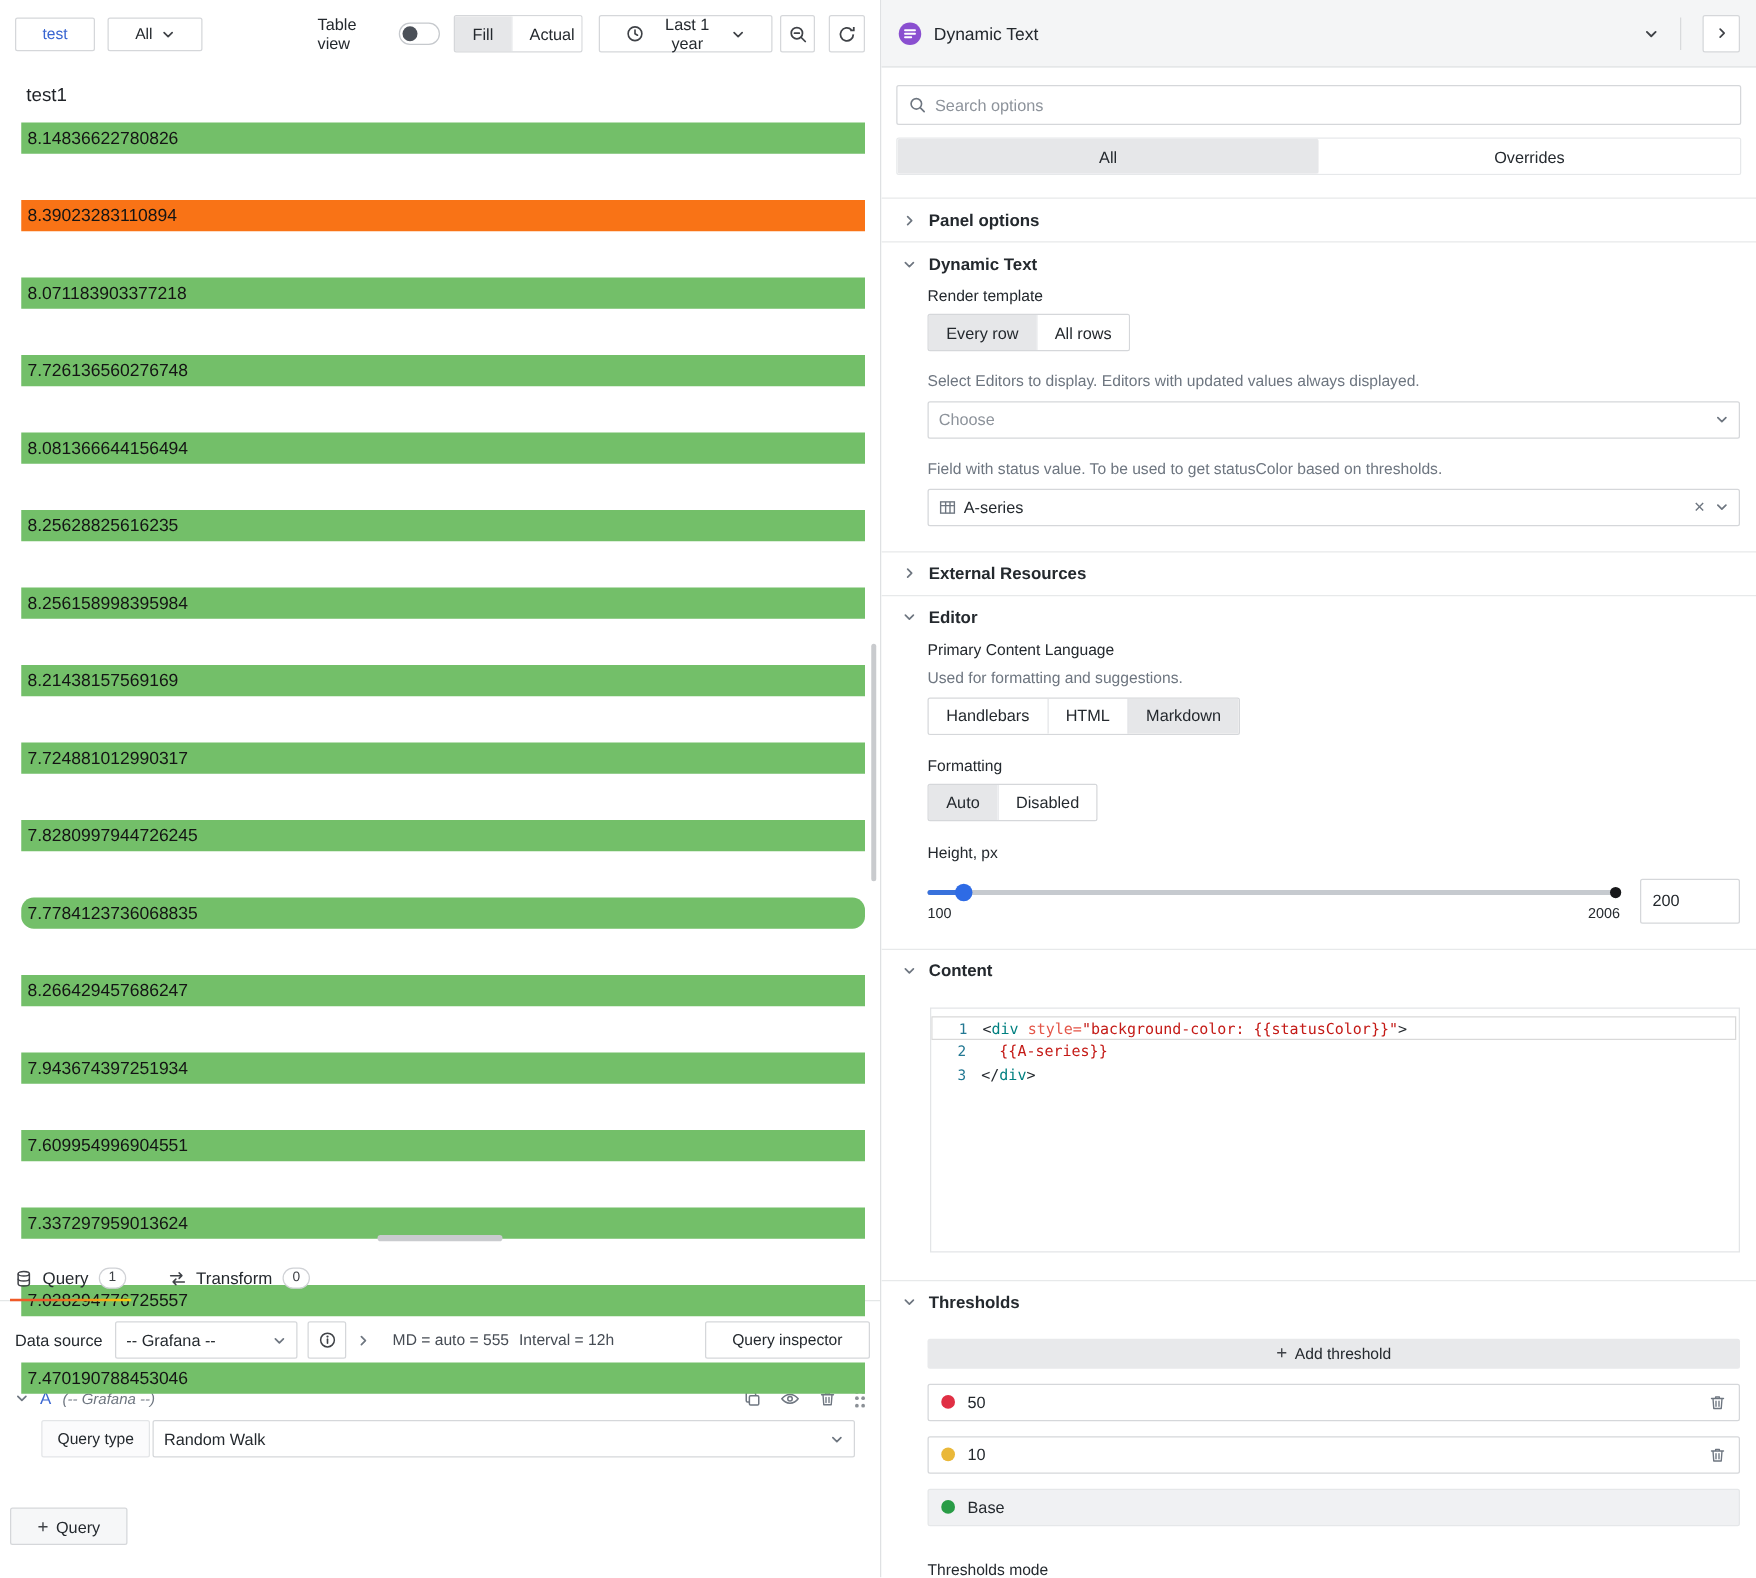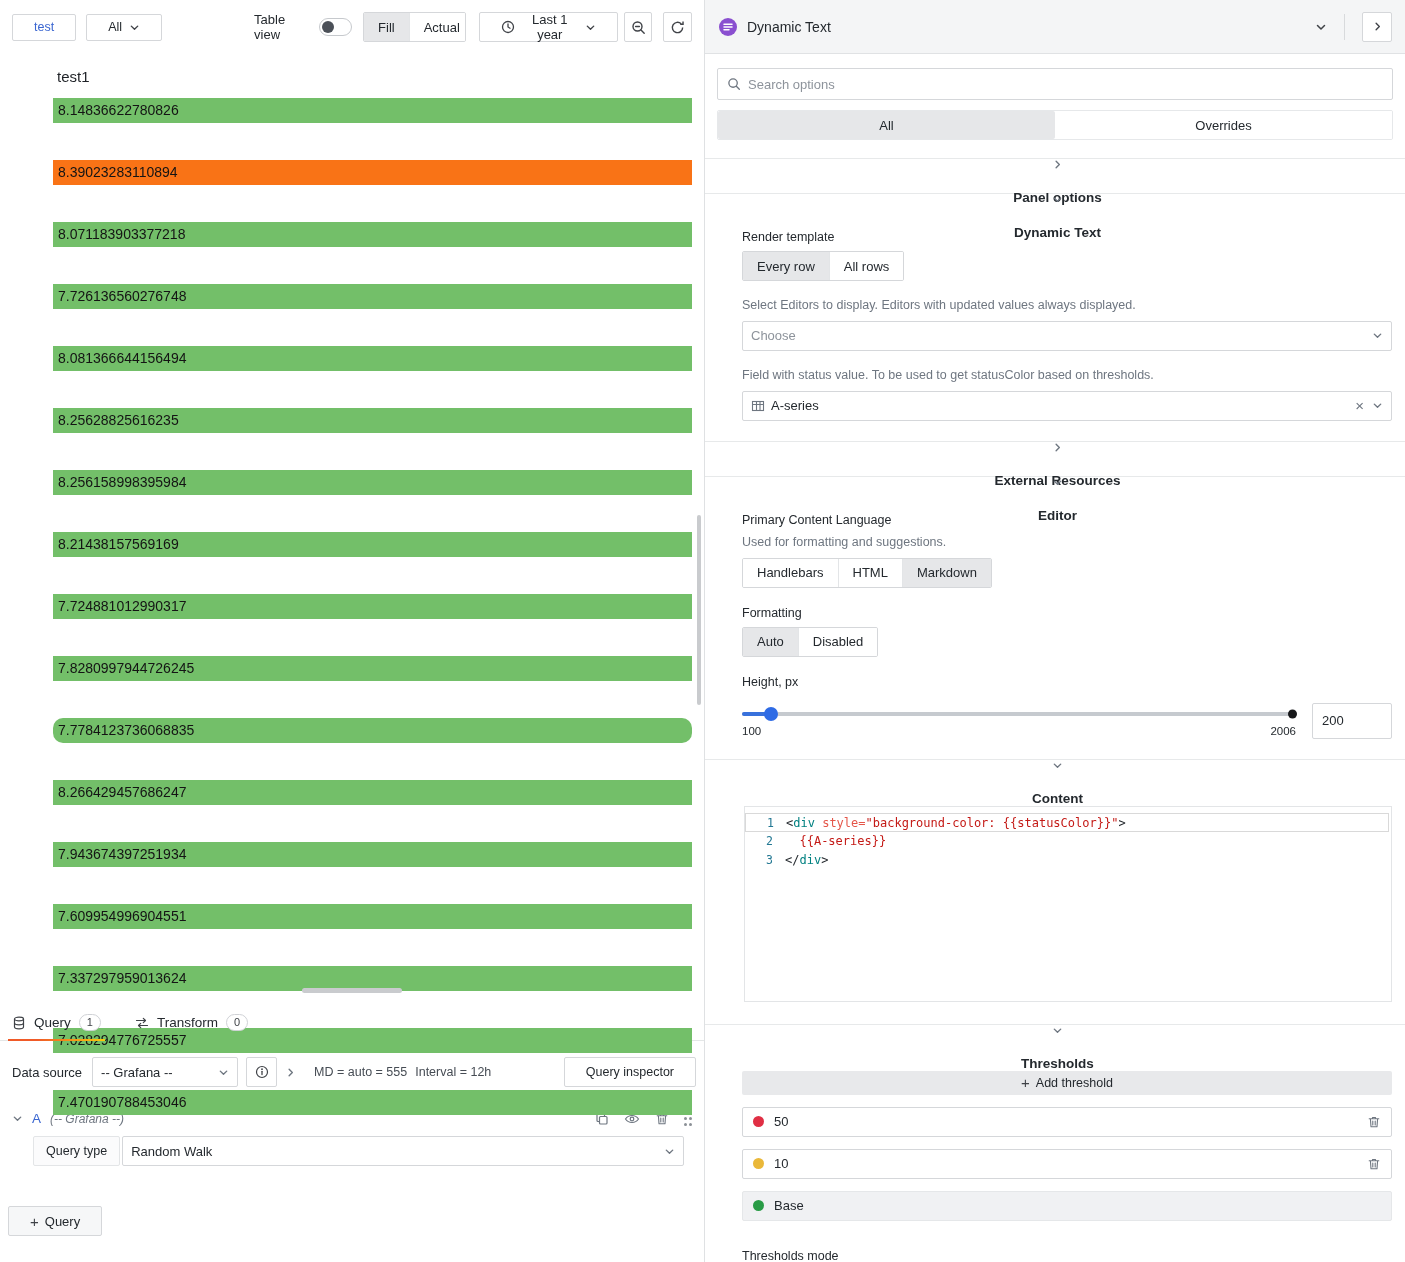--- a/index.html
+++ b/index.html
@@ -20,21 +20,21 @@
   .radio-group{display:inline-flex;border:1px solid #d5d7da;border-radius:2px;height:30px;overflow:hidden;background:#fff;}
   .radio-opt{display:flex;align-items:center;padding:0 14px;font-size:13px;background:#fff;white-space:nowrap;cursor:pointer;}
   .radio-opt + .radio-opt{border-left:1px solid #e3e5e7;}
   .radio-opt.selected{background:#e6e7e9;font-weight:500;}
   .display-group{margin-left:11px;}
   .time-btn{margin-left:13px;font-weight:500;font-size:13px;}
   .icon-btn{width:31px;justify-content:center;padding:0;}
   .zoom-btn{margin-left:6px;}
   .refresh-btn{margin-left:11px;}
 
-  .preview{height:951px;flex:0 0 951px;position:relative;padding-top:14px;padding-left:36px;}
+  .preview{height:951px;flex:0 0 951px;position:relative;padding-top:14px;}
   .panel-title{font-size:15px;font-weight:500;color:#1f2227;padding-left:21px;margin-bottom:13px;}
   .bars{padding:0 12px 0 17px;}
   .bar-row{margin-bottom:28px;height:34px;}
   .bar{height:25px;line-height:25px;padding-left:5px;font-size:14px;color:#141414;background:#73bf69;}
   .hscroll{position:absolute;left:50%;transform:translateX(-50%);bottom:12px;width:100px;height:5px;border-radius:3px;background:#c9cbce;cursor:pointer;}
   .vscroll{position:absolute;right:3px;top:461px;height:190px;width:4px;border-radius:2px;background:#c9cbce;cursor:pointer;}
 
   .query-section{flex:1;}
   .q-tabs{display:flex;align-items:center;height:36px;border-bottom:1px solid #e4e7e7;padding:0 8px;gap:26px;}
   .q-tab{display:flex;gap:8px;align-items:center;height:100%;position:relative;font-size:13.5px;padding:0 4px;cursor:pointer;}
@@ -69,21 +69,21 @@
   .rp-collapse{width:30px;height:30px;border:1px solid #d5d7da;background:#fff;border-radius:2px;display:flex;align-items:center;justify-content:center;cursor:pointer;}
   .rp-body{flex:1;overflow:hidden;}
   .search{margin:14px 12px 0;height:32px;border:1px solid #d5d7da;border-radius:2px;display:flex;align-items:center;padding:0 9px;gap:7px;background:#fff;}
   .search input{border:none;outline:none;flex:1;font-size:13px;font-family:inherit;color:#1d4ed8;background:transparent;}
   ::placeholder{color:#8d939b;}
   .opt-tabs{display:flex;margin:10px 12px 0;border:1px solid #e6e8ea;border-radius:2px;height:30px;overflow:hidden;}
   .opt-tab{flex:1;display:flex;align-items:center;justify-content:center;font-size:13px;background:#fff;cursor:pointer;}
   .opt-tab.active{background:#e6e7e9;font-weight:500;border-radius:2px;}
   .sections{margin-top:18px;}
   .sec-divider{height:1px;background:#e7e9ea;}
-  .sec-header{display:flex;align-items:center;gap:20px;height:34px;padding:0 12px 0 17px;font-size:13.5px;font-weight:600;cursor:pointer;flex-direction:column;}
+  .sec-header{display:flex;align-items:center;gap:10px;height:34px;padding:0 12px 0 17px;font-size:13.5px;font-weight:600;cursor:pointer;}
   .sec-content{padding:0 13px 20px 37px;}
   .field-label{font-size:12.5px;font-weight:500;margin:10px 0 7px;}
   .field-desc{font-size:12.5px;color:#6e7680;margin:16px 0 7px;line-height:1.35;}
   .select.full{width:100%;}
   .placeholder{color:#8d939b;}
   .sel-right{margin-left:auto;display:flex;align-items:center;gap:8px;}
   .x-icon{color:#6e7680;font-size:15px;line-height:1;cursor:pointer;}
   .slider-row{display:flex;align-items:flex-start;gap:16px;margin-top:14px;}
   .slider-wrap{flex:1;padding-top:9px;}
   .rail{position:relative;height:4px;background:#c6cacf;border-radius:2px;}

